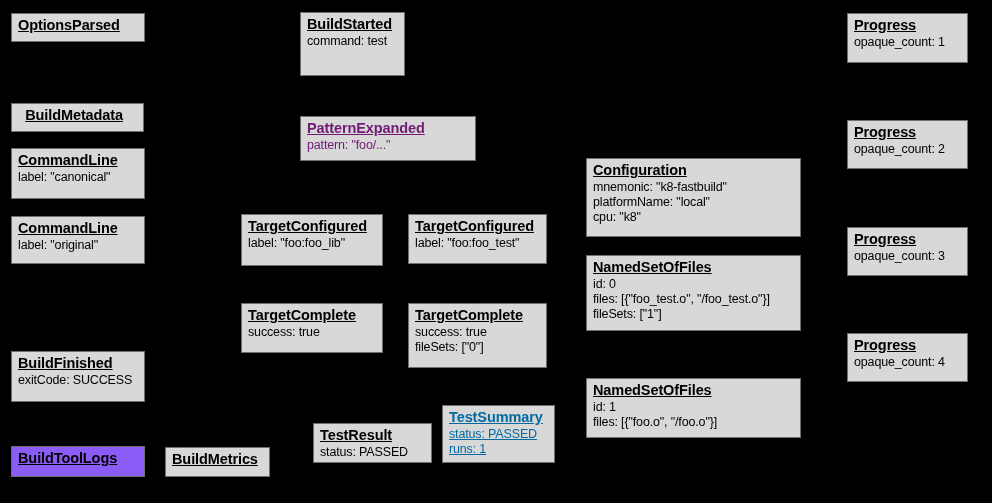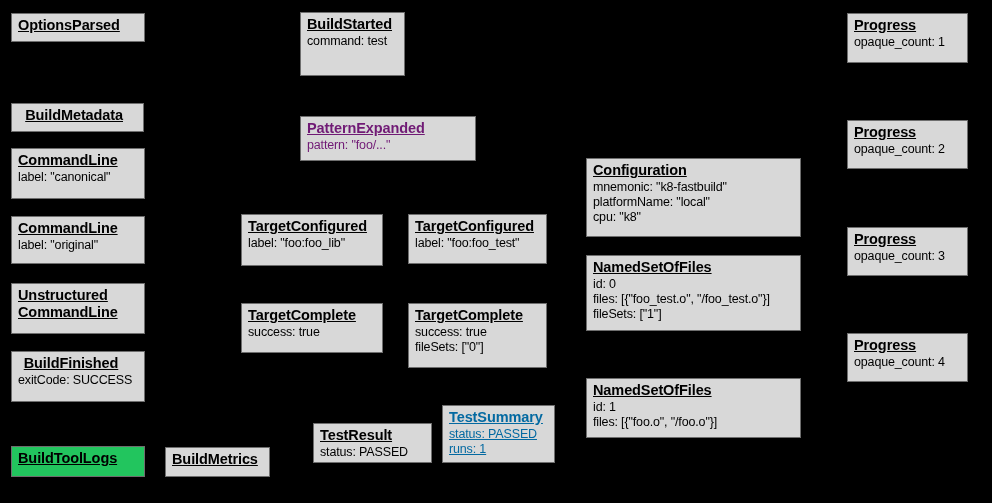--- a/index.html
+++ b/index.html
@@ -127,43 +127,40 @@
       </span>
     </div>
     <div class="node" style="left: 586px; top: 255px; width: 215px; height: 76px; background: rgb(216, 216, 216); border-color: rgb(110, 110, 110); color: rgb(0, 0, 0);">
       <span class="node-title">NamedSetOfFiles</span>
       <span class="node-fields">
         <span class="node-field">id: 0</span>
         <span class="node-field">files: [{"foo_test.o", "/foo_test.o"}]</span>
         <span class="node-field">fileSets: ["1"]</span>
       </span>
     </div>
-    <div class="node" style="left: 11px; top: 283px; width: 134px; height: 51px; background: rgb(216, 216, 216); border-color: rgb(110, 110, 110); color: rgb(0, 0, 0);">
-      <span class="node-title wrap">Unstructured CommandLine</span>
-    </div>
     <div class="node" style="left: 241px; top: 303px; width: 142px; height: 50px; background: rgb(216, 216, 216); border-color: rgb(110, 110, 110); color: rgb(0, 0, 0);">
       <span class="node-title">TargetComplete</span>
       <span class="node-fields">
         <span class="node-field">success: true</span>
       </span>
     </div>
     <div class="node" style="left: 408px; top: 303px; width: 139px; height: 65px; background: rgb(216, 216, 216); border-color: rgb(110, 110, 110); color: rgb(0, 0, 0);">
       <span class="node-title">TargetComplete</span>
       <span class="node-fields">
         <span class="node-field">success: true</span>
         <span class="node-field">fileSets: ["0"]</span>
       </span>
     </div>
     <div class="node" style="left: 847px; top: 333px; width: 121px; height: 49px; background: rgb(216, 216, 216); border-color: rgb(110, 110, 110); color: rgb(0, 0, 0);">
       <span class="node-title">Progress</span>
       <span class="node-fields">
         <span class="node-field">opaque_count: 4</span>
       </span>
     </div>
-    <div class="node" style="left: 11px; top: 351px; width: 134px; height: 51px; background: rgb(216, 216, 216); border-color: rgb(110, 110, 110); color: rgb(0, 0, 0); text-align: center;">
+    <div class="node" style="left: 11px; top: 351px; width: 134px; height: 51px; background: rgb(216, 216, 216); border-color: rgb(110, 110, 110); color: rgb(0, 0, 0);">
       <span class="node-title">BuildFinished</span>
       <span class="node-fields">
         <span class="node-field">exitCode: SUCCESS</span>
       </span>
     </div>
     <div class="node" style="left: 586px; top: 378px; width: 215px; height: 60px; background: rgb(216, 216, 216); border-color: rgb(110, 110, 110); color: rgb(0, 0, 0);">
       <span class="node-title">NamedSetOfFiles</span>
       <span class="node-fields">
         <span class="node-field">id: 1</span>
         <span class="node-field">files: [{"foo.o", "/foo.o"}]</span>
@@ -175,19 +172,19 @@
         <span class="node-field">status: PASSED</span>
         <span class="node-field">runs: 1</span>
       </span>
     </div>
     <div class="node" style="left: 313px; top: 423px; width: 119px; height: 40px; background: rgb(216, 216, 216); border-color: rgb(110, 110, 110); color: rgb(0, 0, 0);">
       <span class="node-title">TestResult</span>
       <span class="node-fields">
         <span class="node-field">status: PASSED</span>
       </span>
     </div>
-    <div class="node" style="left: 11px; top: 446px; width: 134px; height: 31px; background: #22c55e; border-color: rgb(110, 110, 110); color: rgb(0, 0, 0);">
+    <div class="node" style="left: 11px; top: 446px; width: 134px; height: 31px; background: #8b5cf6; border-color: rgb(110, 110, 110); color: rgb(0, 0, 0);">
       <span class="node-title">BuildToolLogs</span>
     </div>
     <div class="node" style="left: 165px; top: 447px; width: 105px; height: 30px; background: rgb(216, 216, 216); border-color: rgb(110, 110, 110); color: rgb(0, 0, 0);">
       <span class="node-title">BuildMetrics</span>
     </div>
   </div>
 
 </body></html>

